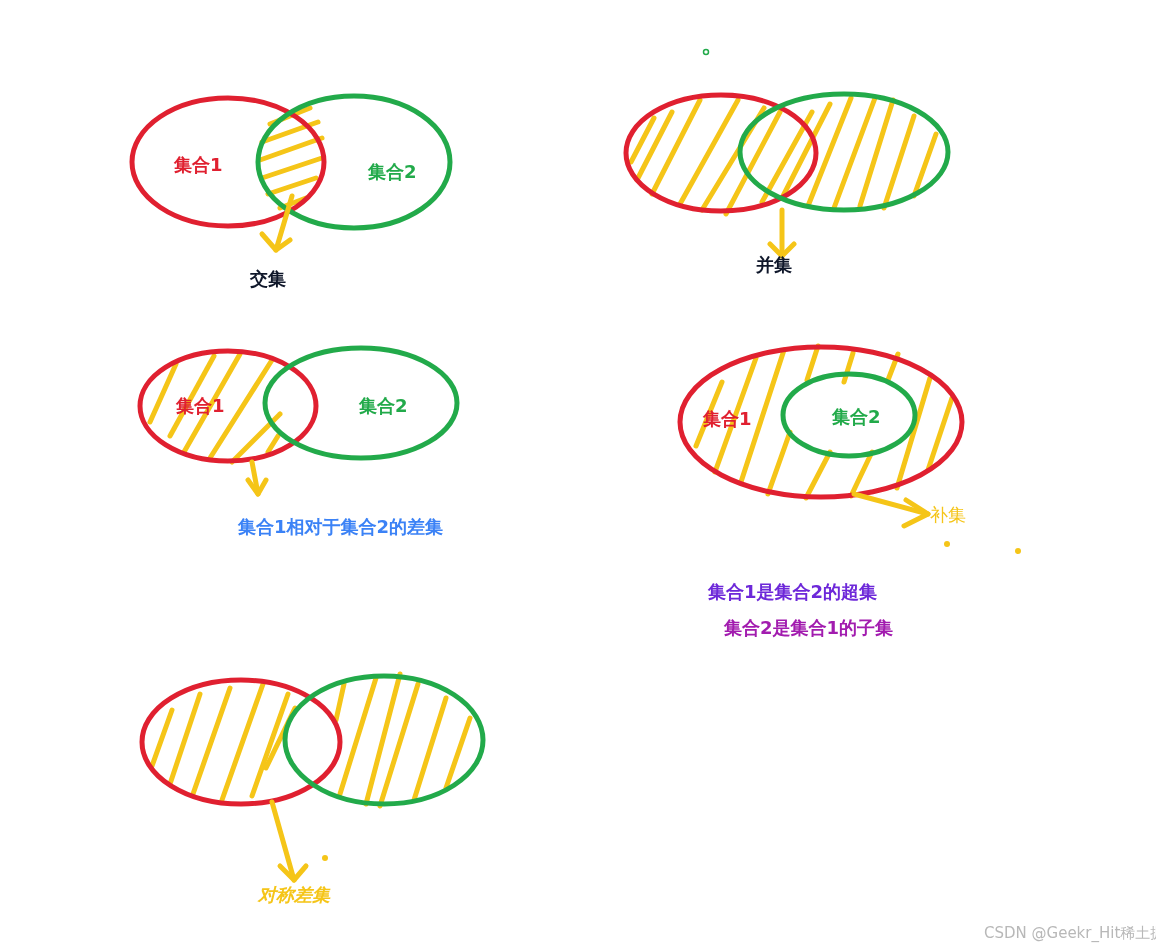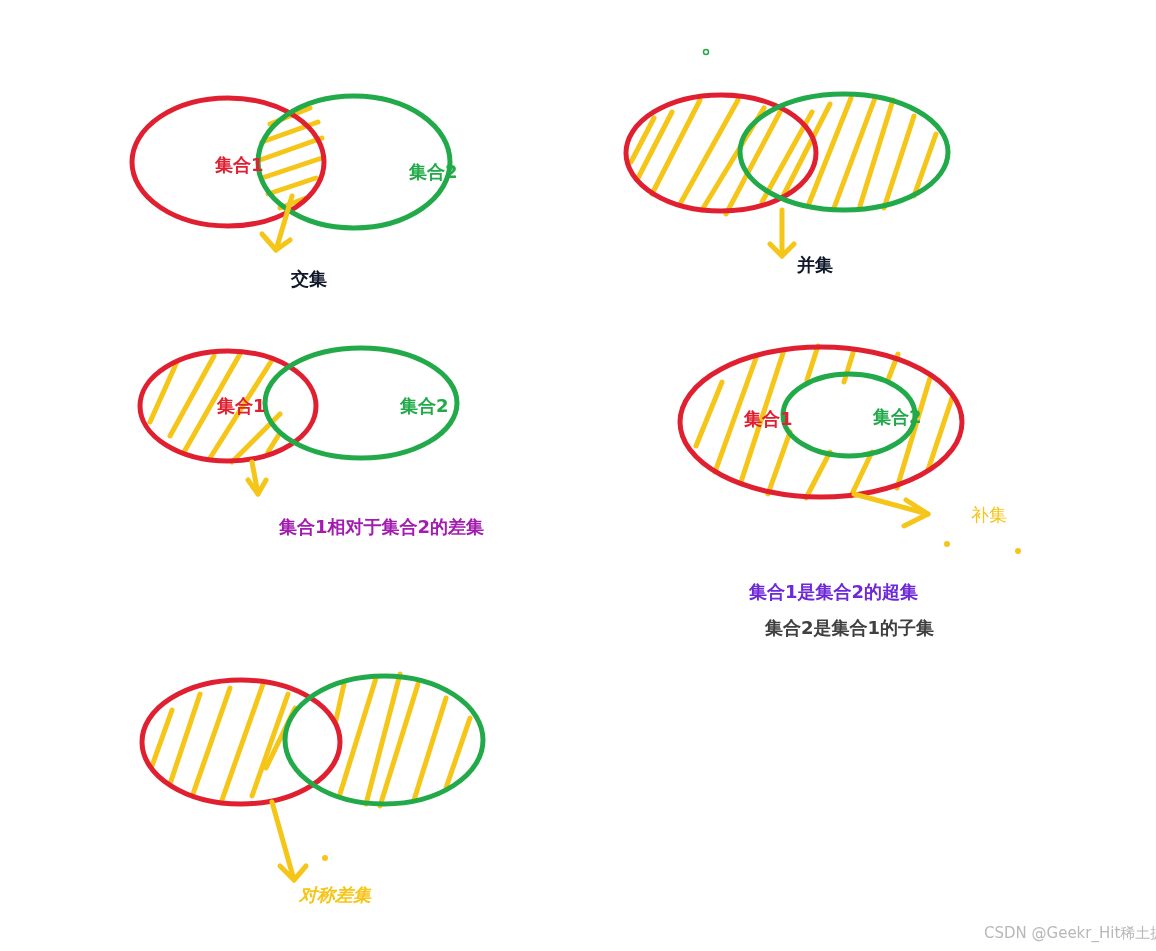--- a/index.html
+++ b/index.html
@@ -1,20 +1,20 @@
 <!DOCTYPE html>
 <html><head>
   <meta charset="utf-8">
   <style>
     html, body { margin: 0; padding: 0; background: #ffffff; }
     body { width: 1156px; height: 951px; position: relative; overflow: hidden;
            font-family: "DejaVu Sans", sans-serif; }
     #canvas { position: absolute; left: 0; top: 0; width: 1156px; height: 951px; }
     .lbl { position: absolute; font-weight: bold; font-size: 18px; white-space: nowrap;
-           font-family: "DejaVu Sans", sans-serif; line-height: 1; margin-left: 41px; }
+           font-family: "DejaVu Sans", sans-serif; line-height: 1; }
     .lbl.thin { font-weight: normal; }
     .wm { position: absolute; font-size: 15px; color: #b8b8b8; white-space: nowrap;
           font-family: "DejaVu Sans", sans-serif; }
   </style>
 </head>
 <body>
 
 <svg id="canvas" width="1156" height="951" viewBox="0 0 1156 951" xmlns="http://www.w3.org/2000/svg">
     <g>
       <g>
@@ -120,22 +120,22 @@
     </g>
   </svg>
 
 <div id="labels">
     <span class="lbl" style="left: 174px; top: 156px; color: rgb(224, 32, 48);">集合1</span>
     <span class="lbl" style="left: 368px; top: 163px; color: rgb(34, 170, 74);">集合2</span>
     <span class="lbl" style="left: 250px; top: 270px; color: #0f172a;">交集</span>
     <span class="lbl" style="left: 756px; top: 256px; color: #0f172a;">并集</span>
     <span class="lbl" style="left: 176px; top: 397px; color: rgb(224, 32, 48);">集合1</span>
     <span class="lbl" style="left: 359px; top: 397px; color: rgb(34, 170, 74);">集合2</span>
-    <span class="lbl" style="left: 238px; top: 518px; color: #a21caf;">集合1相对于集合2的差集</span>
+    <span class="lbl" style="left: 238px; top: 518px; color: #3b82f6;">集合1相对于集合2的差集</span>
     <span class="lbl" style="left: 703px; top: 410px; color: rgb(224, 32, 48);">集合1</span>
     <span class="lbl" style="left: 832px; top: 408px; color: rgb(34, 170, 74);">集合2</span>
     <span class="lbl thin" style="left: 930px; top: 506px; color: rgb(245, 197, 24);">补集</span>
     <span class="lbl" style="left: 708px; top: 583px; color: #6d28d9;">集合1是集合2的超集</span>
-    <span class="lbl" style="left: 724px; top: 619px; color: #404040;">集合2是集合1的子集</span>
+    <span class="lbl" style="left: 724px; top: 619px; color: #a21caf;">集合2是集合1的子集</span>
     <span class="lbl" style="left: 258px; top: 886px; color: rgb(245, 197, 24); font-style: italic;">对称差集</span>
   </div>
 
 <div class="wm" style="left:984px; top:924px;">CSDN @Geekr_Hit稀土掘金技术社区</div>
 
 </body></html>

